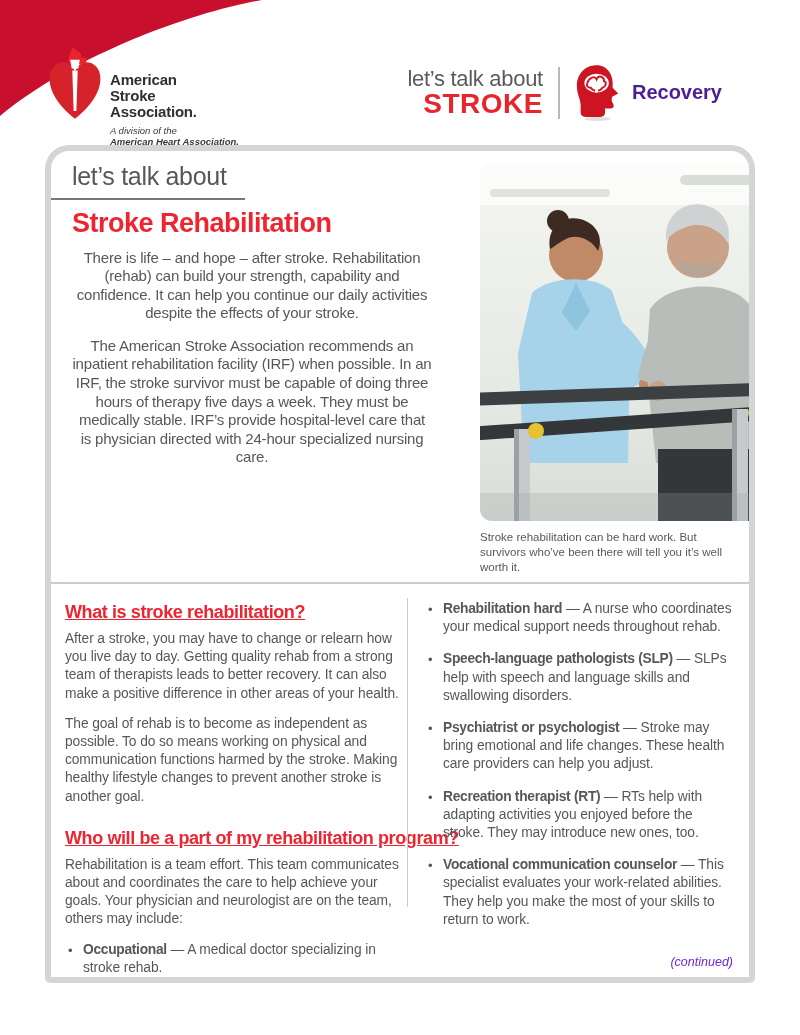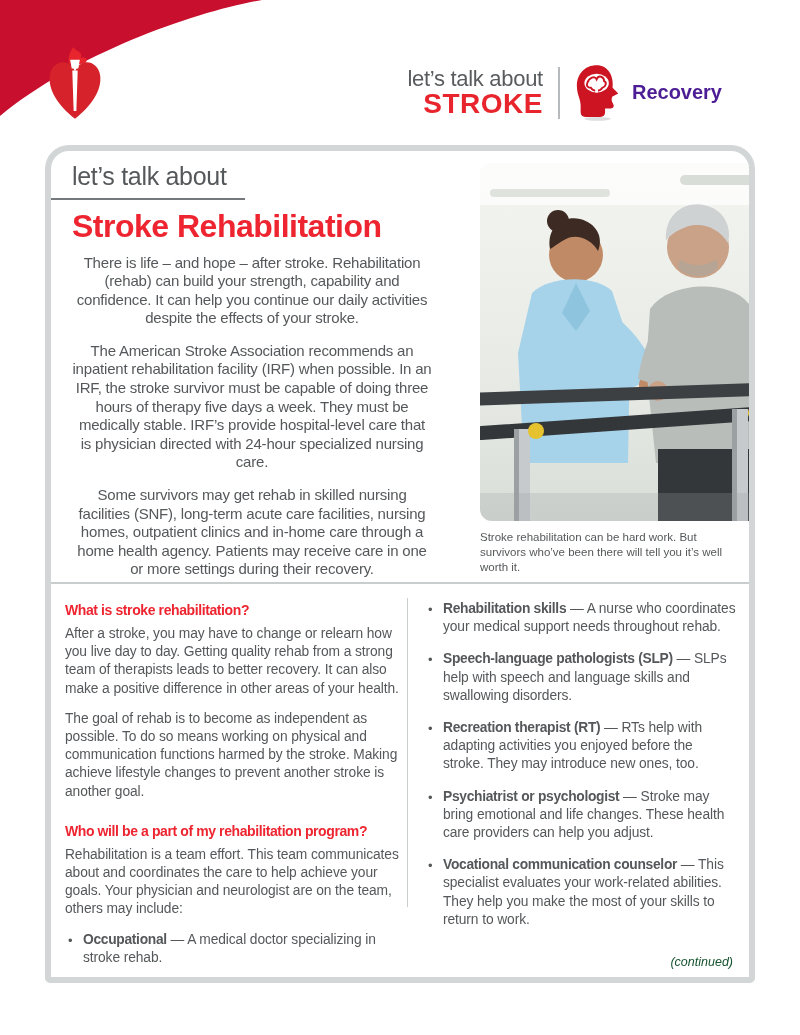--- a/index.html
+++ b/index.html
@@ -32,64 +32,75 @@
     position:absolute; left:45px; top:145px; width:710px; height:838px;
     border:6px solid #d2d6d6; border-radius:24px 24px 5px 5px; background:#fff; overflow:hidden;
   }
   .card-top { position:relative; height:433px; border-bottom:2px solid #c9cdcd; }
 
   .kicker {
     display:inline-block; margin-top:10px; font-size:25px; color:#55585a;
     line-height:1.1; padding:2px 18px 7px 21px; border-bottom:2px solid #75797b;
     letter-spacing:-0.3px;
   }
-  .doc-title { margin:10px 0 12px 21px; font-size:32px; line-height:1; font-weight:bold;
+  .doc-title { margin:10px 0 12px 21px; font-size:27px; line-height:1; font-weight:bold;
     color:#ee2530; letter-spacing:-0.5px; }
   .intro p { width:360px; margin:0 0 14px 21px; font-size:15px; line-height:1.24;
     letter-spacing:-0.2px; color:#55585a;text-align:center; }
 
   .photo-fig { position:absolute; top:12px; right:5px; width:276px;padding-left:12px; }
   .photo { display:block; width:318px; height:358px; border-radius:12px; }
   .caption { margin-top:9px; font-size:11.5px; line-height:1.32; color:#55585a; }
 
   
   .cols { display:flex; padding:14px 0 0 14px; height:369px; }
   .col-left  { width:342px; padding-right:8px; }
   .vdiv { width:1px; background:#c9cdcd; margin-bottom:46px; }
   .col-right { flex:1; padding:2px 12px 0 17px; }
 
-  .sec-h { font-size:14px; font-weight:bold; color:#ee2530; letter-spacing:-0.4px;
-    white-space:nowrap; margin:4px 0 7px; }
+  .sec-h { font-size:18px; font-weight:bold; color:#ee2530; letter-spacing:-0.4px;
+    white-space:nowrap; margin:4px 0 7px;text-decoration:underline; }
   .sec-h.second { margin-top:22px; }
   .cols p, .bullet p { font-size:13.8px; line-height:1.32; letter-spacing:-0.1px; color:#55585a; }
   .col-left > p { margin-bottom:12px; }
 
   .bullet { display:flex; margin-bottom:14px; }
   .bullet .dot { width:18px; flex:none; text-align:left; padding-left:3px; }
   .bullet .dot::before { content:"•"; font-size:13px; color:#55585a; }
   .bullet p b { letter-spacing:-0.3px; }
 
   .continued { position:absolute; right:16px; bottom:8px; font-size:12.5px;
-    font-style:italic; color:#14532d; }
+    font-style:italic; color:#6d28d9; }
 </style>
 </head>
 <body>
 
 <div class="page">
 
   <svg class="swoosh" viewBox="0 0 330 122" preserveAspectRatio="none" aria-hidden="true">
     <path d="M0,0 L262,0 C198,11 78,52 0,116 Z" fill="#c8102e"></path>
   </svg>
 
   <svg class="heart-logo" viewBox="0 0 60 80" aria-hidden="true">
     <path d="M28,2 C33,8 38,6 36,13 C42,11 44,15 40,19 L24,19 C22,13 25,7 28,2 Z" fill="#e8252d"></path>
     <path d="M30,76 C12,62 2,46 4,31 C6,17 21,13 28,23 L30,27 L32,23 C39,13 54,17 56,31 C58,46 48,62 30,76 Z" fill="#d6232b"></path>
     <polygon points="25,15 35,15 33.4,24 26.6,24" fill="#ffffff"></polygon>
     <polygon points="27.2,26 32.8,26 31.4,68 28.6,68" fill="#ffffff"></polygon>
   </svg>
+  <div class="logo-text">
+    <div class="org-name">
+      <div>American</div>
+      <div>Stroke</div>
+      <div>Association.</div>
+    </div>
+    <div class="division">
+      <div class="d1">A division of the</div>
+      <div class="d2">American Heart Association.</div>
+    </div>
+  </div>
 
   <div class="header-right">
     <div class="series">
       <div class="series-pre">let’s talk about</div>
       <div class="series-title">STROKE</div>
     </div>
     <div class="vline"></div>
     <svg class="head-icon" viewBox="0 0 50 60" aria-hidden="true">
       <path d="M23,1 C11,1 2,10 2,23 C2,32 6,37 6,44 L6,51 C6,54 8,56 11,56 L27,56 C30,56 32,54 32,51 L32,47 L38,47 C41,47 42,44.5 40.5,42 C39,39.5 38.5,37.5 39.5,34.5 L46,31 L40,25 C41.5,12 35,1 23,1 Z" fill="#cc1422"></path>
       <ellipse cx="23" cy="20" rx="13" ry="10" fill="#ffffff"></ellipse>
@@ -102,21 +113,20 @@
 
   <div class="card">
     <div class="card-top">
       <div>
         <span class="kicker">let’s talk about</span>
       </div>
       <h1 class="doc-title">Stroke Rehabilitation</h1>
       <div class="intro">
         <p>There is life – and hope – after stroke. Rehabilitation (rehab) can build your strength, capability and confidence. It can help you continue our daily activities despite the effects of your stroke.</p>
         <p>The American Stroke Association recommends an inpatient rehabilitation facility (IRF) when possible. In an IRF, the stroke survivor must be capable of doing three hours of therapy five days a week. They must be medically stable. IRF’s provide hospital-level care that is physician directed with 24-hour specialized nursing care.</p>
-        <p>Some survivors may get rehab in skilled nursing facilities (SNF), long-term acute care facilities, nursing homes, outpatient clinics and in-home care through a home health agency. Patients may receive care in one or more settings during their recovery.</p>
       </div>
 
       <figure class="photo-fig">
 
         <svg class="photo" viewBox="0 0 318 358" aria-hidden="true">
           <defs>
             <linearGradient id="bg" x1="0" y1="0" x2="0" y2="1">
               <stop offset="0" stop-color="#f4f5f1"></stop>
               <stop offset="0.6" stop-color="#e7eae5"></stop>
               <stop offset="1" stop-color="#d9ded9"></stop>
@@ -160,53 +170,53 @@
           <rect x="0" y="330" width="318" height="28" fill="#9aa0a0" opacity="0.25"></rect>
         </svg>
         <figcaption class="caption">Stroke rehabilitation can be hard work.  But survivors who’ve been there will tell you it’s well worth it.</figcaption>
       </figure>
     </div>
 
     <div class="cols">
       <div class="col-left">
         <h3 class="sec-h">What is stroke rehabilitation?</h3>
         <p>After a stroke, you may have to change or relearn how you live day to day. Getting quality rehab from a strong team of therapists leads to better recovery. It can also make a positive difference in other areas of your health.</p>
-        <p>The goal of rehab is to become as independent as possible. To do so means working on physical and communication functions harmed by the stroke. Making achieve lifestyle changes to prevent another stroke is another goal.</p>
+        <p>The goal of rehab is to become as independent as possible. To do so means working on physical and communication functions harmed by the stroke. Making healthy lifestyle changes to prevent another stroke is another goal.</p>
 
         <h3 class="sec-h second">Who will be a part of my rehabilitation program?</h3>
         <p>Rehabilitation is a team effort. This team communicates about and coordinates the care to help achieve your goals. Your physician and neurologist are on the team, others may include:</p>
 
         <div class="bullet">
           <span class="dot"></span>
           <p><b>Occupational</b><span> — A medical doctor specializing in stroke rehab.</span></p>
         </div>
         <div class="bullet">
           <span class="dot"></span>
           <p><b>Physical therapist (PT)</b><span>— PTs work to get you as mobile and as independent as possible. They help improve major physical and sensory deficits. The focus on walking, balance and coordination.</span></p>
         </div>
       </div>
 
       <div class="vdiv"></div>
 
       <div class="col-right">
         <div class="bullet">
           <span class="dot"></span>
-          <p><b>Rehabilitation skills</b><span> — A nurse who coordinates your medical support needs throughout rehab.</span></p>
+          <p><b>Rehabilitation hard</b><span> — A nurse who coordinates your medical support needs throughout rehab.</span></p>
         </div>
         <div class="bullet">
           <span class="dot"></span>
           <p><b>Speech-language pathologists (SLP)</b><span> — SLPs help with speech and language skills and swallowing disorders.</span></p>
         </div>
         <div class="bullet">
           <span class="dot"></span>
+          <p><b>Psychiatrist or psychologist</b><span> — Stroke may bring emotional and life changes. These health care providers can help you adjust.</span></p>
+        </div>
+        <div class="bullet">
+          <span class="dot"></span>
           <p><b>Recreation therapist (RT)</b><span> — RTs help with adapting activities you enjoyed before the stroke. They may introduce new ones, too.</span></p>
-        </div>
-        <div class="bullet">
-          <span class="dot"></span>
-          <p><b>Psychiatrist or psychologist</b><span> — Stroke may bring emotional and life changes. These health care providers can help you adjust.</span></p>
         </div>
         <div class="bullet">
           <span class="dot"></span>
           <p><b>Vocational communication counselor</b><span> — This specialist evaluates your work-related abilities. They help you make the most of your skills to return to work.</span></p>
         </div>
       </div>
     </div>
 
     <div class="continued">(continued)</div>
   </div>

